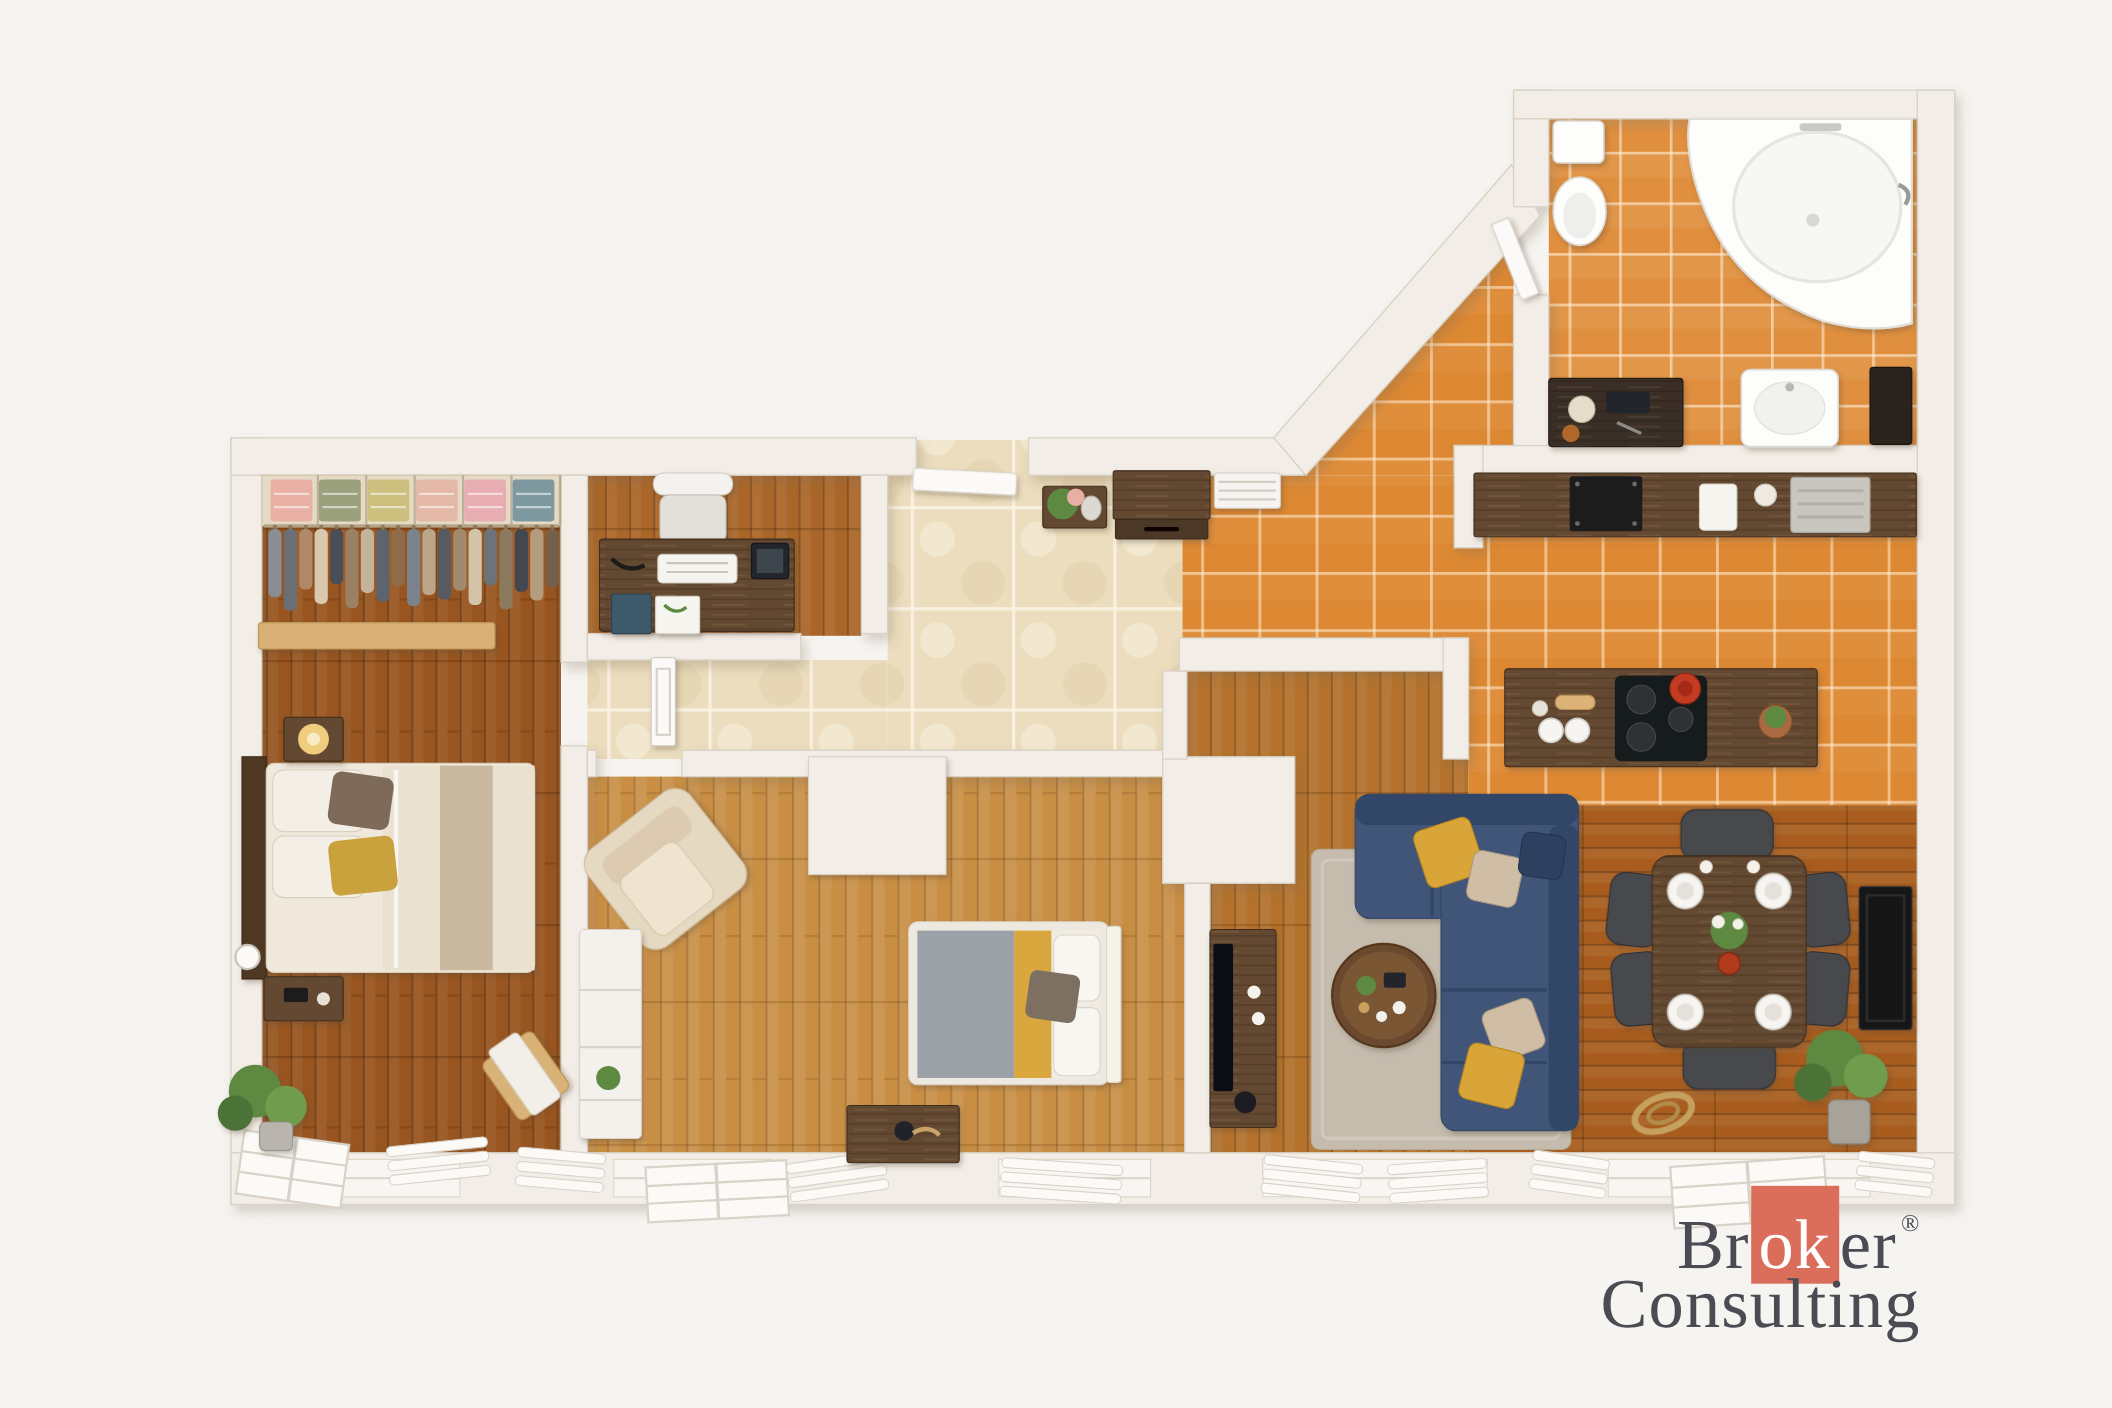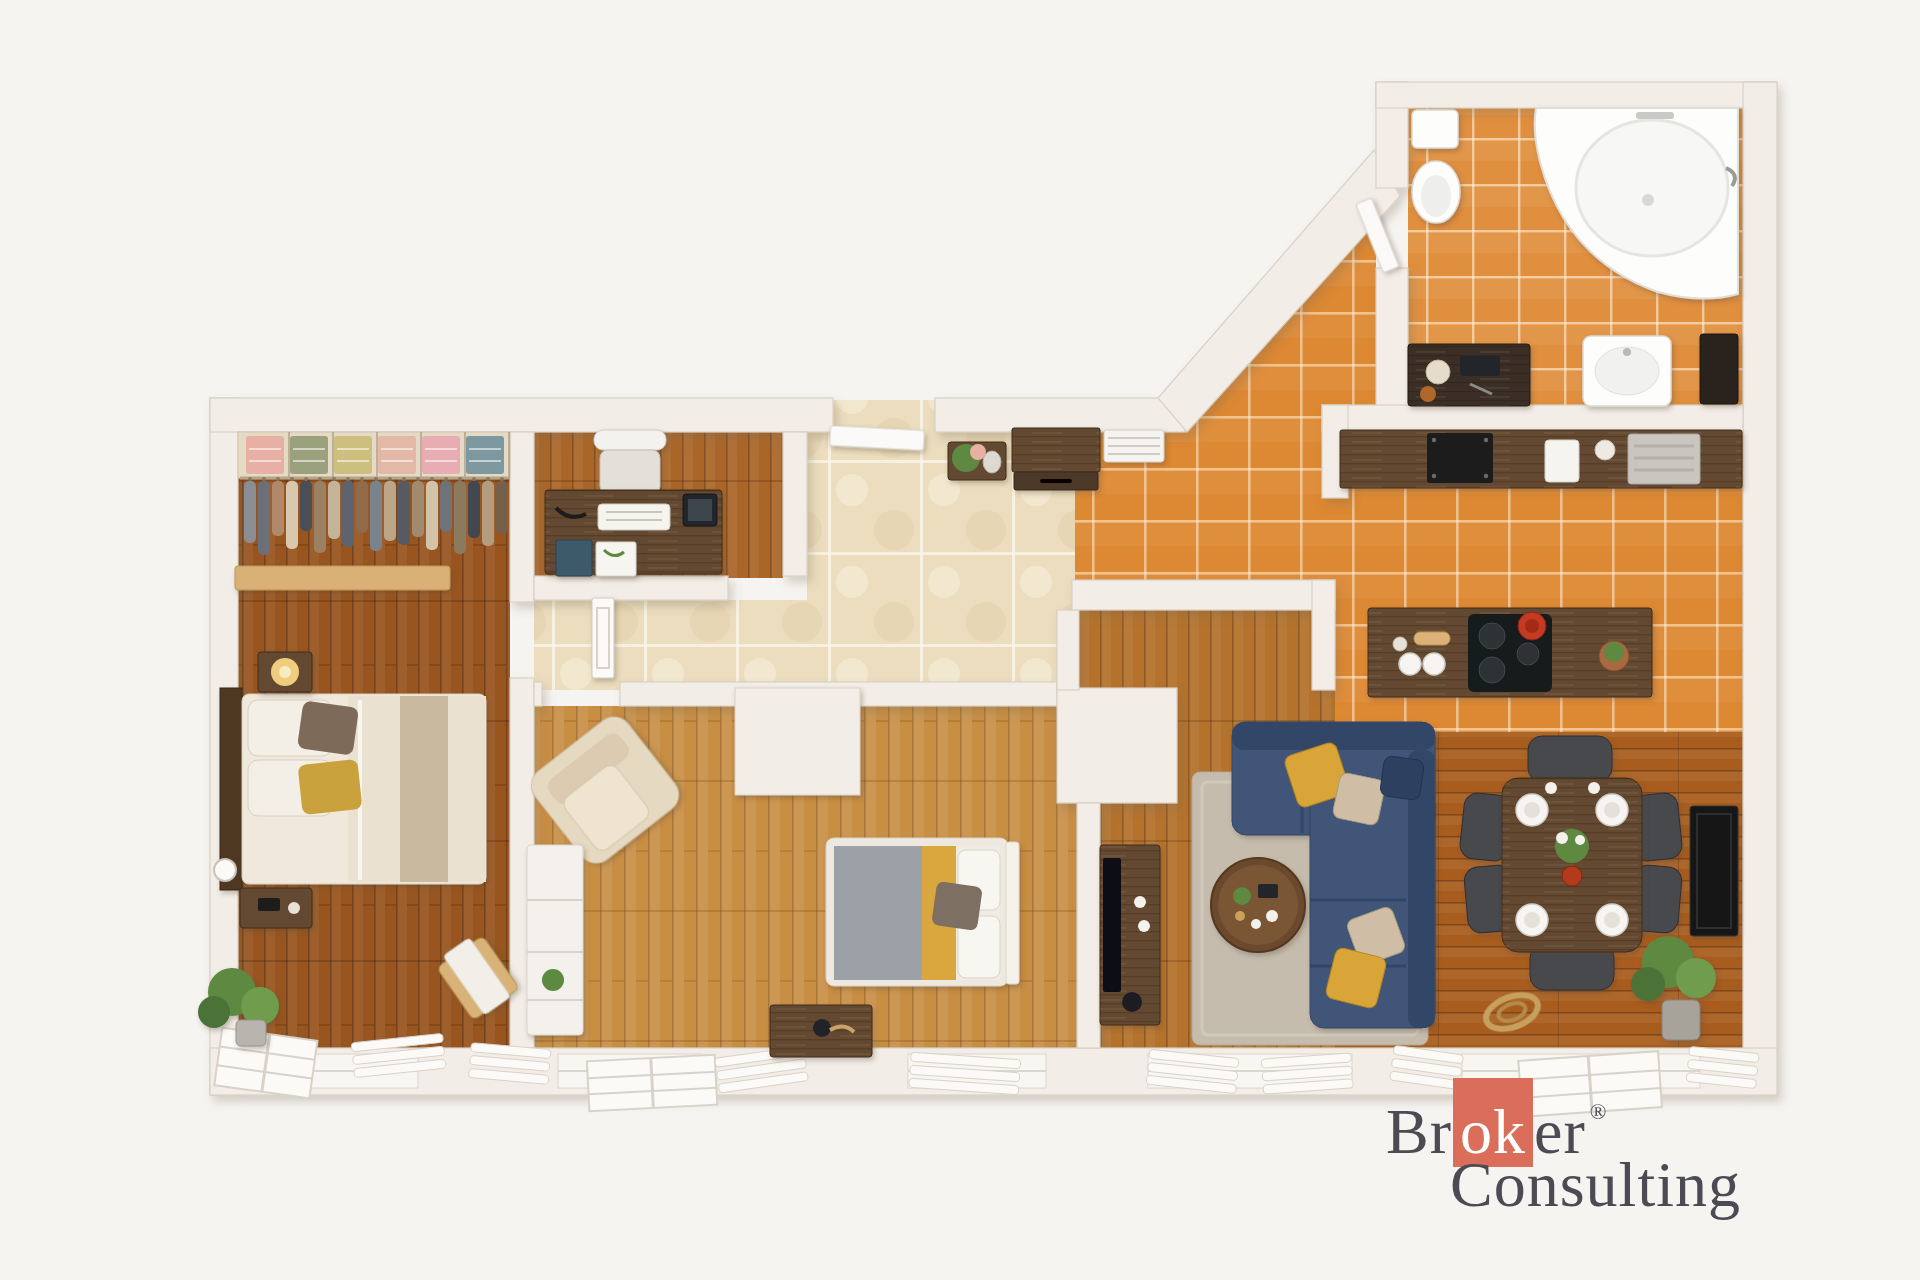--- a/index.html
+++ b/index.html
@@ -1,17 +1,17 @@
 <!DOCTYPE html>
 <html><head>
 <meta charset="utf-8">
 <style>
   html,body{margin:0;padding:0;background:#f6f4f1;}
   .stage{position:relative;width:1920px;height:1280px;overflow:hidden;background:var(--bg,#f6f4f1);
-         font-family:"Liberation Sans",sans-serif;}
+         font-family:"Liberation Sans",sans-serif;text-align:right;}
   svg{position:absolute;left:0;top:0;}
   
   .wall{fill:var(--wall);stroke:var(--wall-edge);stroke-width:1.2;}
   .f-wood-dark{fill:var(--wood-dark);} .f-wood-mid{fill:var(--wood-mid);}
   .f-wood-light{fill:var(--wood-light);} .f-wood-living{fill:var(--wood-living);}
   .f-wood-dining{fill:var(--wood-dining);}
   .f-tile-orange{fill:var(--tile-orange);} .f-tile-bath{fill:var(--tile-bath);}
   .f-tile-beige{fill:var(--tile-beige);}
   .dkf{fill:var(--dark-furniture);stroke:#3f2d1c;stroke-width:1;}
   .white-fix{fill:#fdfdfc;stroke:#dcdad4;stroke-width:1.5;}

